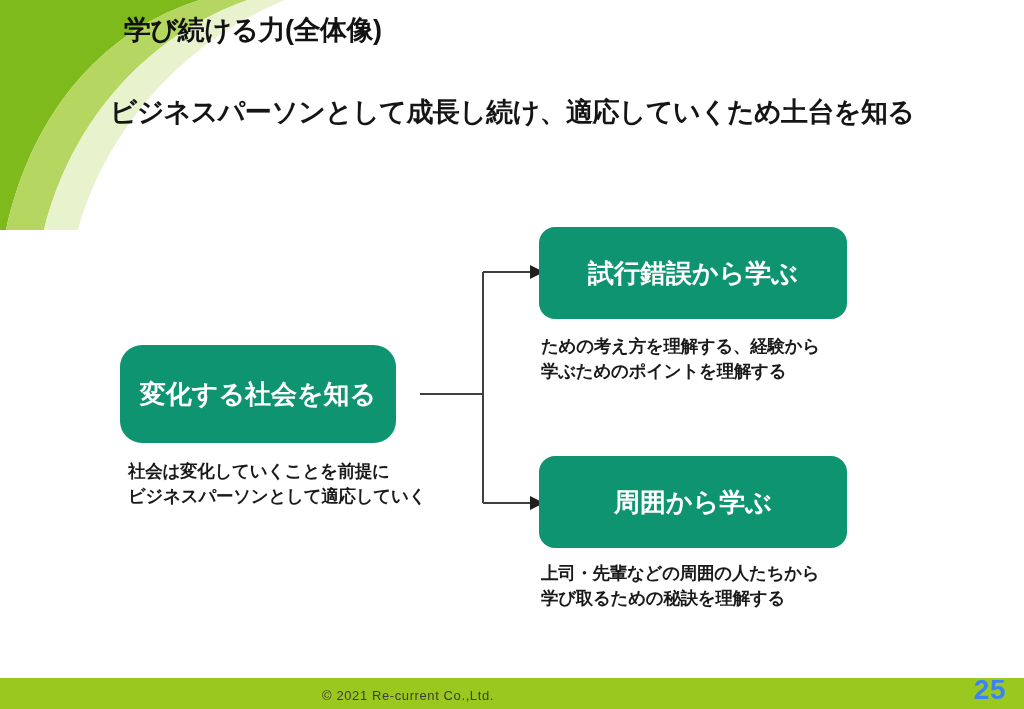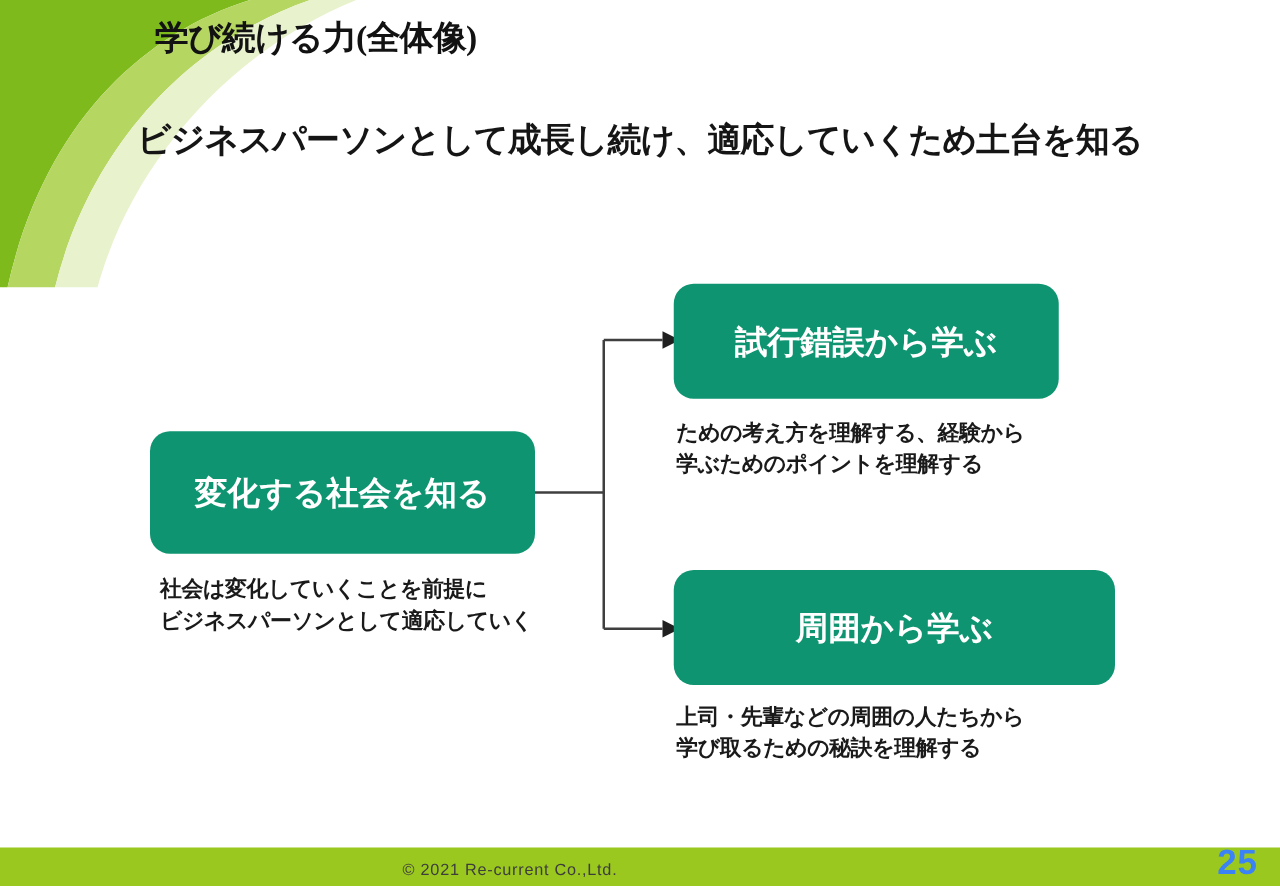--- a/index.html
+++ b/index.html
@@ -31,21 +31,20 @@
   
   .slide-title {
     position: absolute;
     left: 124px;
     top: 12px;
     font-size: 27px;
     font-weight: bold;
     color: #121212;
     letter-spacing: -0.5px;
     white-space: nowrap;
-    font-family: Liberation Serif, serif;
   }
 
   
   .subtitle {
     position: absolute;
     left: 0;
     top: 93px;
     width: 1024px;
     text-align: center;
     font-size: 27px;
@@ -65,23 +64,23 @@
     border-radius: 16px;
     color: #ffffff;
     font-size: 26px;
     font-weight: bold;
     letter-spacing: 0px;
     display: flex;
     align-items: center;
     justify-content: center;
     text-align: center;
   }
-  .node-box.left   { left: 120px; top: 345px; width: 308px; height: 98px; }
+  .node-box.left   { left: 120px; top: 345px; width: 276px; height: 98px; border-radius: 22px; }
   .node-box.top    { left: 539px; top: 227px; width: 308px; height: 92px; }
-  .node-box.bottom { left: 539px; top: 456px; width: 353px; height: 92px; }
+  .node-box.bottom { left: 539px; top: 456px; width: 308px; height: 92px; }
 
   
   .caption {
     position: absolute;
     font-size: 17.5px;
     font-weight: bold;
     color: #1a1a1a;
     line-height: 1.42;
     letter-spacing: -0.3px;
     white-space: nowrap;

